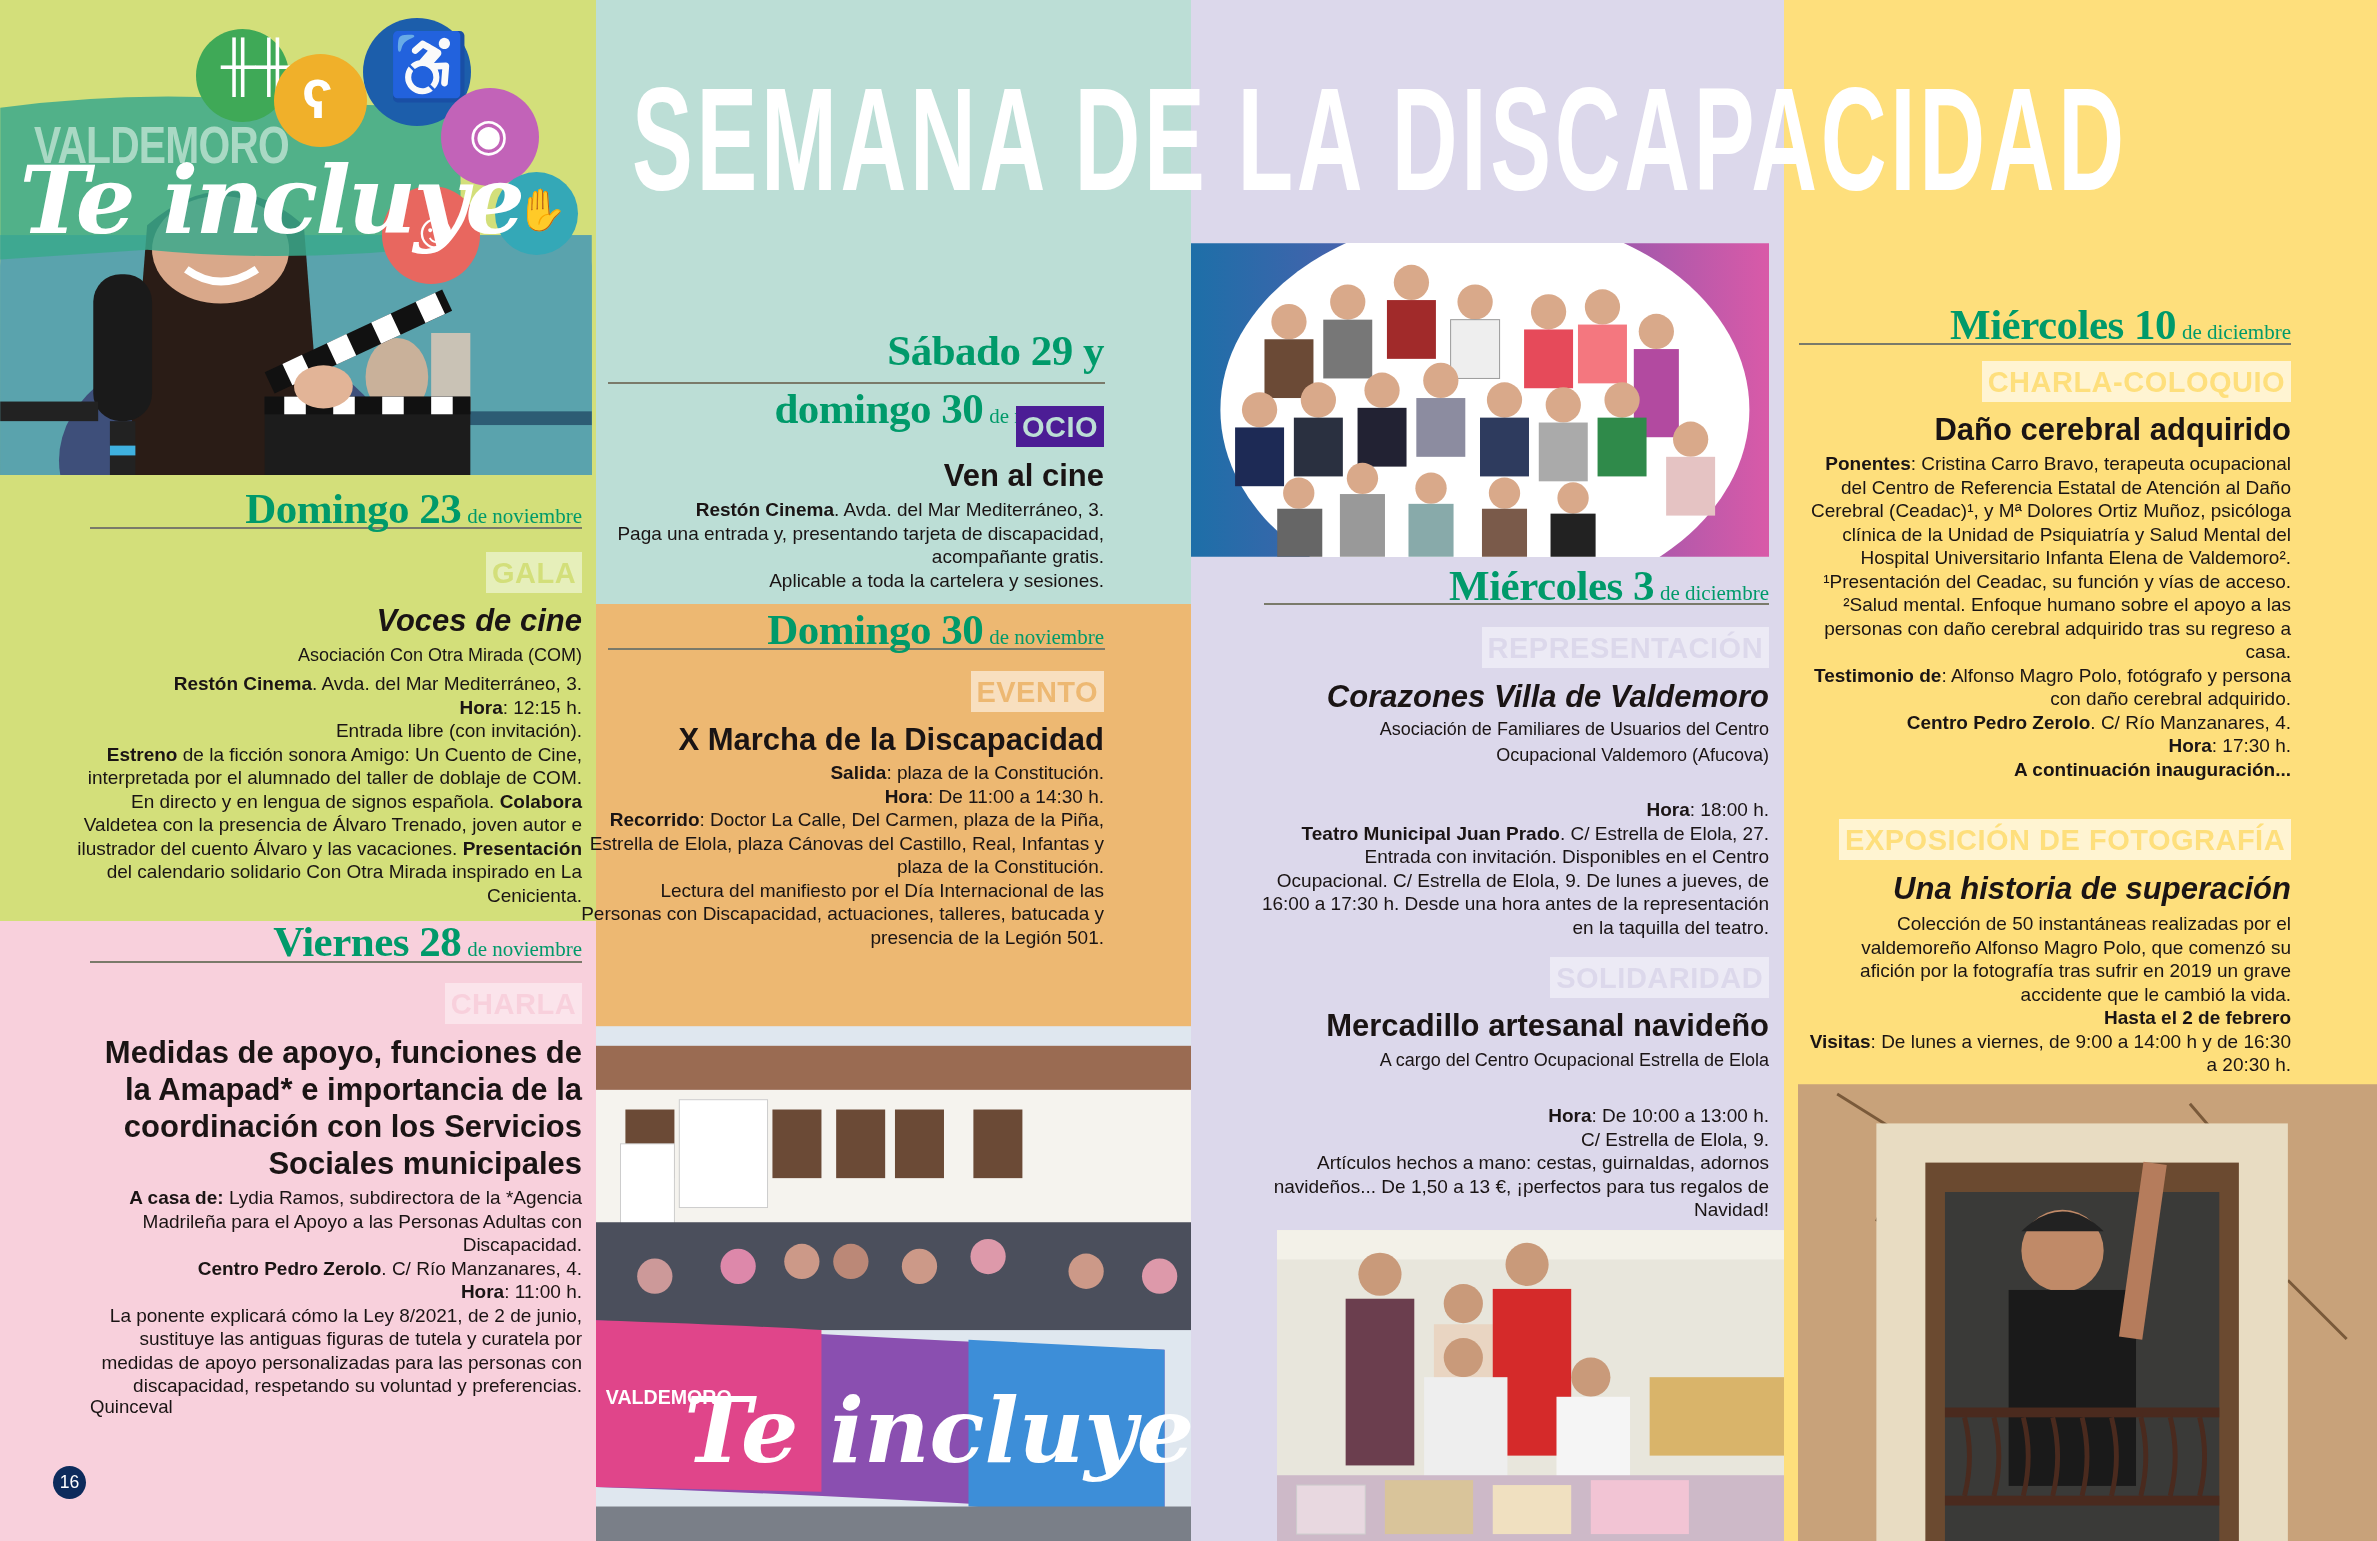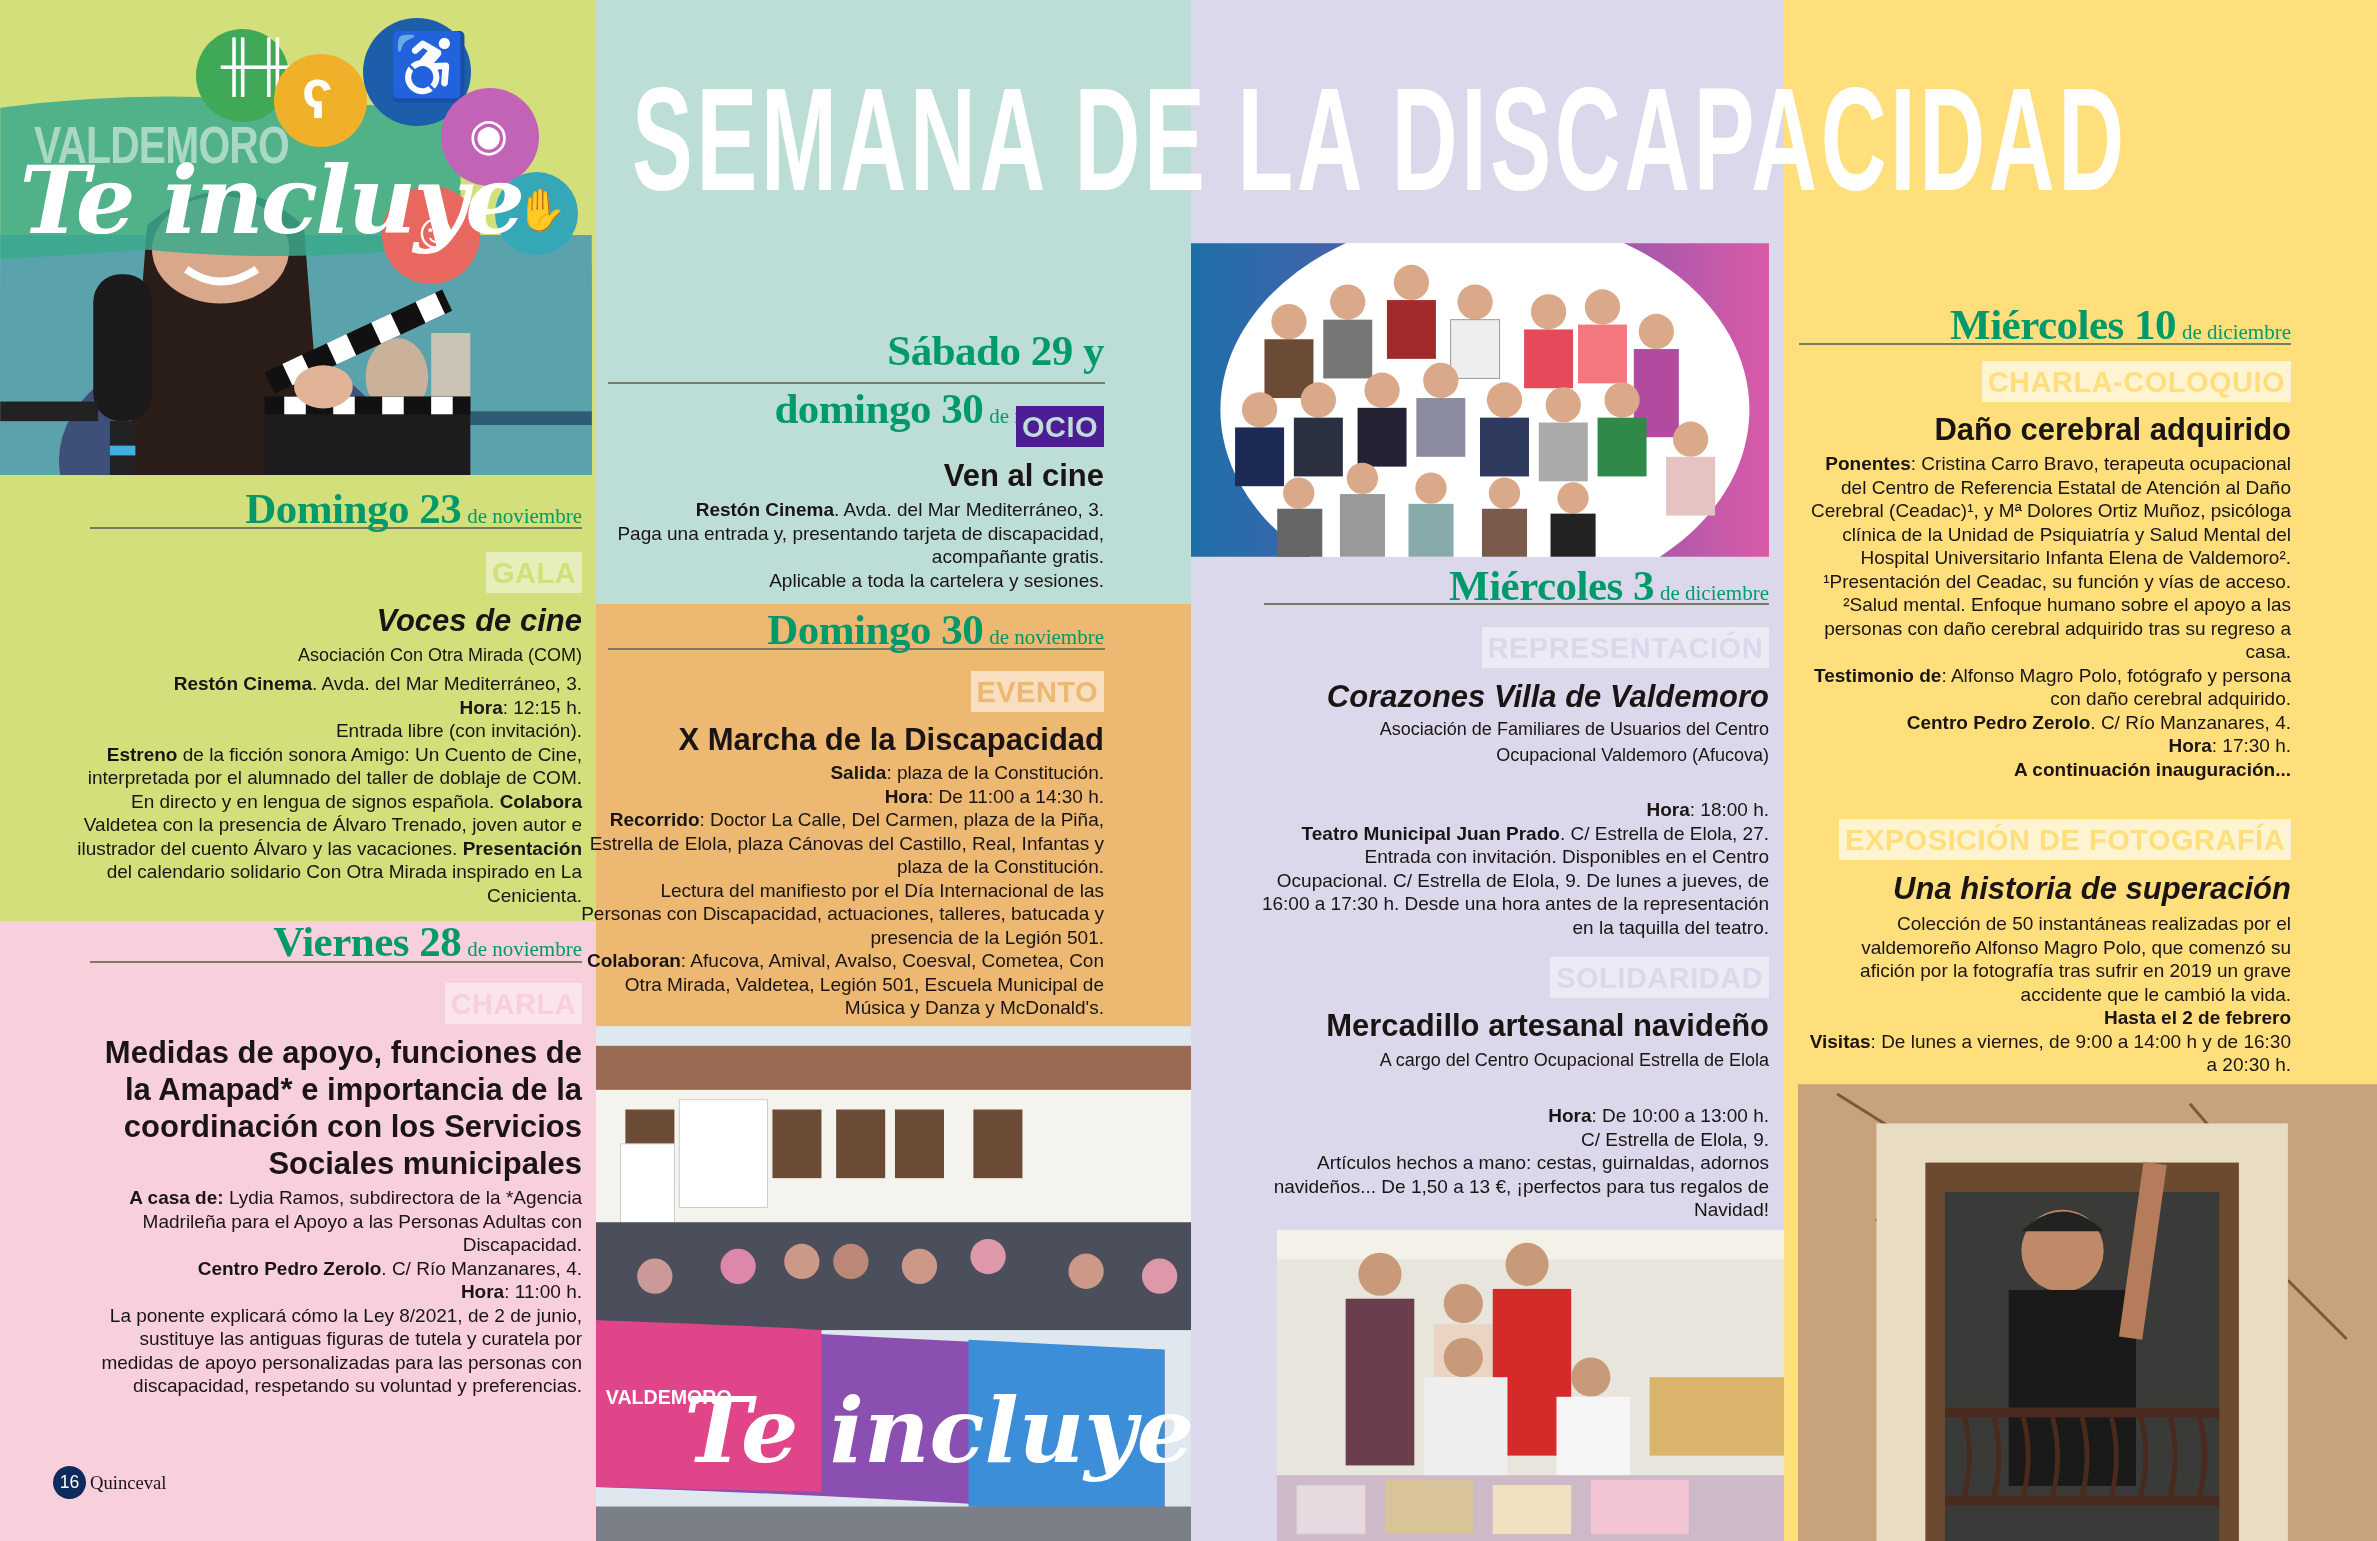--- a/index.html
+++ b/index.html
@@ -44,21 +44,21 @@
   }
   .body b { font-weight: bold; }
   .body p { margin: 0; }
 
   .photo { position: absolute; overflow: hidden; }
 
   .page-num {
     position: absolute; left: 53px; top: 1466px; width: 33px; height: 33px; border-radius: 50%;
     background: #0d2b5c; color: #fff; font-size: 17.6px; line-height: 33px; text-align: center;
   }
-  .page-pub { position: absolute; left: 90px; top: 1472px; font-size: 18.6px; color: #1a1414; font-family: Liberation Serif, serif; }
+  .page-pub { position: absolute; left: 90px; top: 1396px; font-size: 18.6px; color: #1a1414; }
 </style>
 </head>
 <body>
 
 <div class="bg bg-green" style="left:0;top:0;width:596px;height:921px;"></div>
 <div class="bg bg-pink" style="left:0;top:921px;width:596px;height:620px;"></div>
 <div class="bg bg-teal" style="left:596px;top:0;width:595px;height:604px;"></div>
 <div class="bg bg-orange" style="left:596px;top:604px;width:595px;height:423px;"></div>
 <div class="bg bg-lav" style="left:1191px;top:0;width:593px;height:1542px;"></div>
 <div class="bg bg-yellow" style="left:1784px;top:0;width:594px;height:1542px;"></div>
@@ -174,21 +174,20 @@
 <div class="date-head" style="right:1274px;top:605px;">
   <span class="big">Domingo 30</span><span class="small">de noviembre</span>
 </div>
 <div class="tag" style="right:1274px;top:671px;background:#f8dfbf;color:#edb872;">EVENTO</div>
 <div class="ev-title" style="right:1274px;top:721px;width:529px;">X Marcha de la Discapacidad</div>
 <div class="body" style="right:1274px;top:761px;width:529px;">
   <p><b>Salida</b><span>: plaza de la Constitución.</span></p>
   <p><b>Hora</b><span>: De 11:00 a 14:30 h.</span></p>
   <p><b>Recorrido</b><span>: Doctor La Calle, Del Carmen, plaza de la Piña, Estrella de Elola, plaza Cánovas del Castillo, Real, Infantas y plaza de la Constitución.</span></p>
   <p><span>Lectura del manifiesto por el Día Internacional de las Personas con Discapacidad, actuaciones, talleres, batucada y presencia de la Legión 501.</span></p>
-  <p><b>Colaboran</b><span>: Afucova, Amival, Avalso, Coesval, Cometea, Con Otra Mirada, Valdetea, Legión 501, Escuela Municipal de Música y Danza y McDonald's.</span></p>
 </div>
 
 <div class="photo" style="left:596px;top:1026px;width:595px;height:516px;">
   <svg width="595" height="516" viewBox="0 0 607 526">
     <rect width="607" height="526" fill="#dfe7ef"></rect>
     <rect x="0" y="20" width="607" height="45" fill="#9a6b52"></rect>
     <rect x="0" y="65" width="607" height="140" fill="#f5f3ee"></rect>
     <rect x="30" y="85" width="50" height="70" fill="#6b4a36"></rect>
     <rect x="180" y="85" width="50" height="70" fill="#6b4a36"></rect>
     <rect x="245" y="85" width="50" height="70" fill="#6b4a36"></rect>

